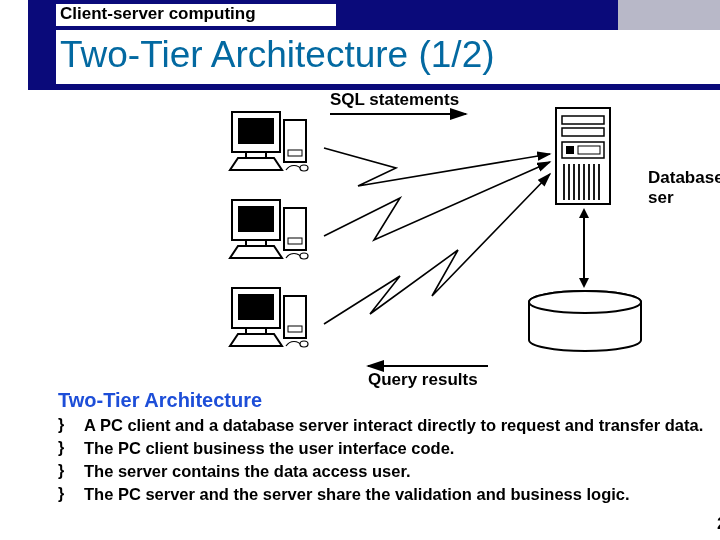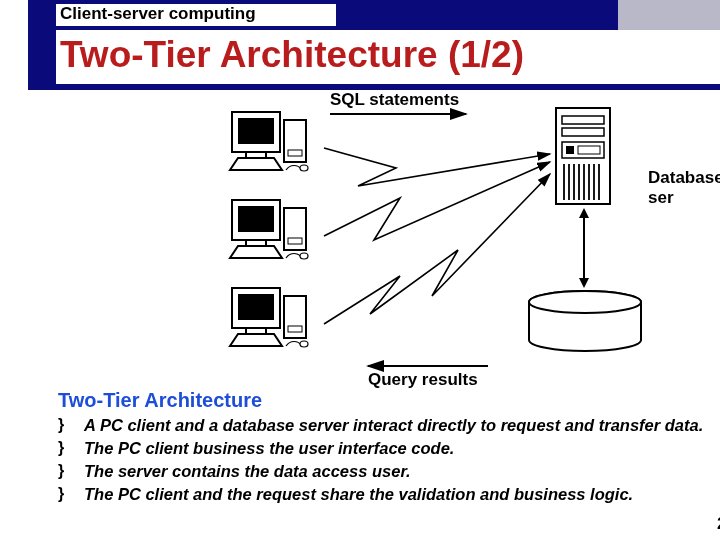--- a/index.html
+++ b/index.html
@@ -3,38 +3,38 @@
 <meta charset="utf-8">
 <style>
   * { margin: 0; padding: 0; box-sizing: border-box; }
   html, body { width: 720px; height: 540px; font-family: Arial, Helvetica, sans-serif; background: #fff; overflow: hidden; }
   .slide { position: relative; width: 720px; height: 540px; margin-left: 28px; }
   .header-bar { position: absolute; left: 0; top: 0; width: 720px; height: 90px; background: #0a0a7a; }
   .header-accent { position: absolute; left: 590px; top: 0; width: 130px; height: 32px; background: #b8b8c8; }
   .breadcrumb-bg { position: absolute; left: 28px; top: 4px; width: 280px; height: 22px; background: #fff; }
   .breadcrumb { position: absolute; left: 32px; top: 4px; font-size: 17px; font-weight: bold; color: #000; }
   .title-bg { position: absolute; left: 28px; top: 30px; width: 692px; height: 54px; background: #fff; }
-  .title { position: absolute; left: 32px; top: 34px; font-size: 37px; font-weight: bold; color: #b91c1c; letter-spacing: 0px; }
+  .title { position: absolute; left: 32px; top: 34px; font-size: 37px; font-weight: normal; color: #0369a1; letter-spacing: 0px; }
   .diagram { position: absolute; left: 0; top: 90px; width: 720px; height: 290px; }
   .label { position: absolute; font-size: 17px; font-weight: bold; color: #000; }
   .label.sql { left: 302px; top: 0px; }
   .label.dbserver { left: 620px; top: 78px; }
   .label.db { left: 536px; top: 232px; }
   .label.query { left: 340px; top: 280px; text-align: center; }
   .pc { position: absolute; width: 90px; height: 75px; }
   .pc1 { left: 200px; top: 20px; }
   .pc2 { left: 200px; top: 108px; }
   .pc3 { left: 200px; top: 196px; }
   .server-box { position: absolute; left: 526px; top: 16px; width: 58px; height: 100px; }
   .db-cyl { position: absolute; left: 498px; top: 200px; width: 118px; height: 60px; }
   .subheading { position: absolute; left: 30px; top: 389px; font-size: 20px; font-weight: bold; color: #1d4ed8; }
   .bullets { position: absolute; left: 30px; top: 414px; width: 680px; }
   .bullet-row { display: flex; align-items: flex-start; margin-bottom: 1px; }
   .bullet-mark { width: 26px; flex: 0 0 26px; font-size: 16px; font-weight: bold; color: #000; line-height: 22px; }
-  .bullet-text { font-size: 16.5px; font-weight: bold; color: #000; line-height: 22px; font-style: italic; }
+  .bullet-text { font-size: 16.5px; font-weight: bold; color: #000; line-height: 22px; }
   .pagenum { position: absolute; right: 12px; bottom: 6px; font-size: 17px; font-weight: bold; color: #000; }
   svg { display: block; }
 </style>
 </head>
 <body>
 
 <div class="slide">
 
   <div class="header-bar"></div>
   <div class="header-accent"></div>
@@ -152,19 +152,19 @@
     <div class="bullet-row">
       <div class="bullet-mark">}</div>
       <div class="bullet-text">The PC client business the user interface code.</div>
     </div>
     <div class="bullet-row">
       <div class="bullet-mark">}</div>
       <div class="bullet-text">The server contains the data access user.</div>
     </div>
     <div class="bullet-row">
       <div class="bullet-mark">}</div>
-      <div class="bullet-text">The PC client and the request share the validation and business logic.</div>
+      <div class="bullet-text">The PC server and the server share the validation and business logic.</div>
     </div>
   </div>
 
   <div class="pagenum">24</div>
 
 </div>
 
 </body></html>

